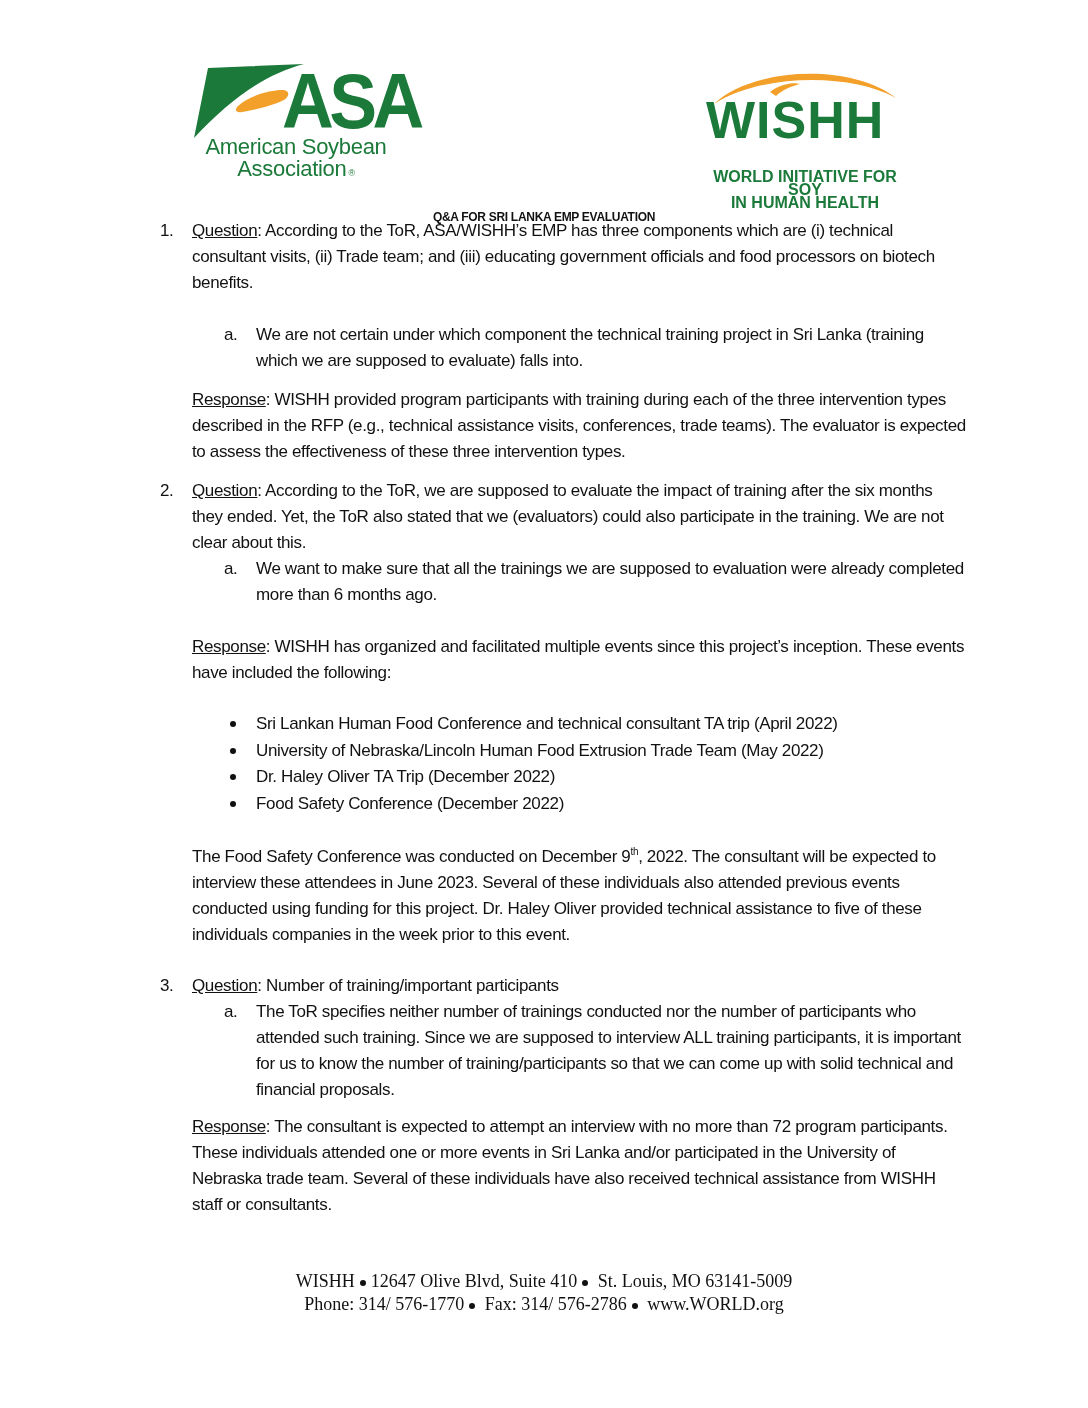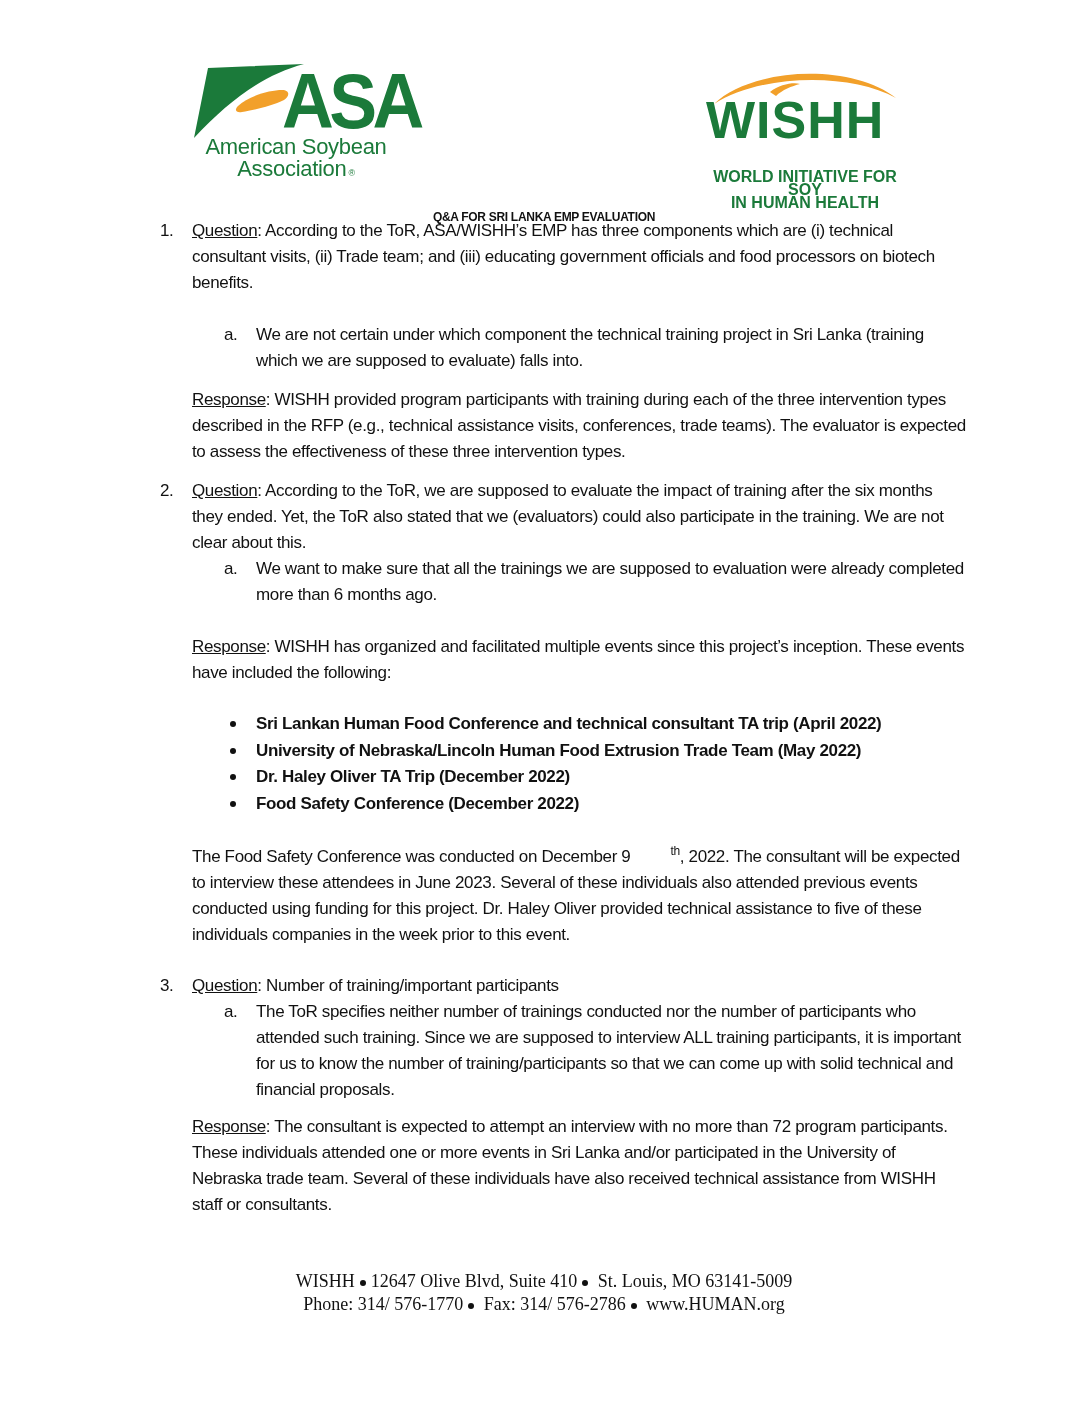--- a/index.html
+++ b/index.html
@@ -22,21 +22,21 @@
   .doc { position: absolute; left: 0; top: 0; width: 1088px; font-family: "Liberation Sans Narrow", "Liberation Sans", sans-serif; font-size: 17px; line-height: 26px; color: #111; }
   .title { position: absolute; left: 0; top: 204px; width: 1088px; text-align: center; font-weight: bold; font-size: 12px; letter-spacing: -0.3px; }
   .block { position: absolute; left: 192px; width: 775px; letter-spacing: -0.35px; }
   .num { position: absolute; left: -32px; top: 0; }
   .sub { position: absolute; left: 256px; width: 712px; letter-spacing: -0.35px; }
   .sub-letter { position: absolute; left: -32px; top: 0; }
   .u { text-decoration: underline; margin-top: 12px; }
   .bullets { position: absolute; left: 256px; width: 712px; margin: 0; padding: 0; list-style: none; letter-spacing: -0.35px; }
   .bullets li { position: relative; height: 26.5px; }
   .bullets li::before { content: ""; position: absolute; left: -26px; top: 10px; width: 6px; height: 6px; border-radius: 50%; background: #111; }
-  sup { font-size: 12px; line-height: 0; margin-left: 40px; }
+  sup { font-size: 10px; line-height: 0; }
 
   .footer { position: absolute; left: 0; top: 1270px; width: 1088px; text-align: center; font-family: "Liberation Serif", serif; font-size: 18px; line-height: 23px; color: #111; }
   .dot { display: inline-block; width: 6px; height: 6px; border-radius: 50%; background: #111; vertical-align: middle; margin: 0 5px; }
 </style>
 </head>
 <body>
 
 <div class="page">
 
   <div class="asa-logo">
@@ -82,21 +82,21 @@
       <span class="num">2.</span>
       <span class="u">Question</span><span>: According to the ToR, we are supposed to evaluate the impact of training after the six months they ended. Yet, the ToR also stated that we (evaluators) could also participate in the training. We are not clear about this.</span>
     </div>
     <div class="sub" style="top:556px;">
       <span class="sub-letter">a.</span>
       <span>We want to make sure that all the trainings we are supposed to evaluation were already completed more than 6 months ago.</span>
     </div>
     <div class="block" style="top:634px;">
       <span class="u">Response</span><span>: WISHH has organized and facilitated multiple events since this project’s inception. These events have included the following:</span>
     </div>
-    <ul class="bullets" style="top:711px;font-weight:bold;">
+    <ul class="bullets" style="top:711px;">
       <li>Sri Lankan Human Food Conference and technical consultant TA trip (April 2022)</li>
       <li>University of Nebraska/Lincoln Human Food Extrusion Trade Team (May 2022)</li>
       <li>Dr. Haley Oliver TA Trip (December 2022)</li>
       <li>Food Safety Conference (December 2022)</li>
     </ul>
     <div class="block" style="top:844px;">
       <span>The Food Safety Conference was conducted on December 9</span><sup>th</sup><span>, 2022. The consultant will be expected to interview these attendees in June 2023. Several of these individuals also attended previous events conducted using funding for this project. Dr. Haley Oliver provided technical assistance to five of these individuals companies in the week prior to this event.</span>
     </div>
 
     <div class="block" style="top:973px;">
@@ -110,16 +110,16 @@
     <div class="block" style="top:1114px;">
       <span class="u">Response</span><span>: The consultant is expected to attempt an interview with no more than 72 program participants. These individuals attended one or more events in Sri Lanka and/or participated in the University of Nebraska trade team. Several of these individuals have also received technical assistance from WISHH staff or consultants.</span>
     </div>
   </div>
 
   <div class="footer">
     <div>
       <span>WISHH</span><span class="dot"></span><span>12647 Olive Blvd, Suite 410</span><span class="dot"></span> <span>St. Louis, MO  63141-5009</span>
     </div>
     <div>
-      <span>Phone:  314/ 576-1770</span><span class="dot"></span> <span>Fax: 314/ 576-2786</span><span class="dot"></span> <span>www.HUMAN.org</span>
+      <span>Phone:  314/ 576-1770</span><span class="dot"></span> <span>Fax: 314/ 576-2786</span><span class="dot"></span> <span>www.WORLD.org</span>
     </div>
   </div>
 </div>
 
 </body></html>

